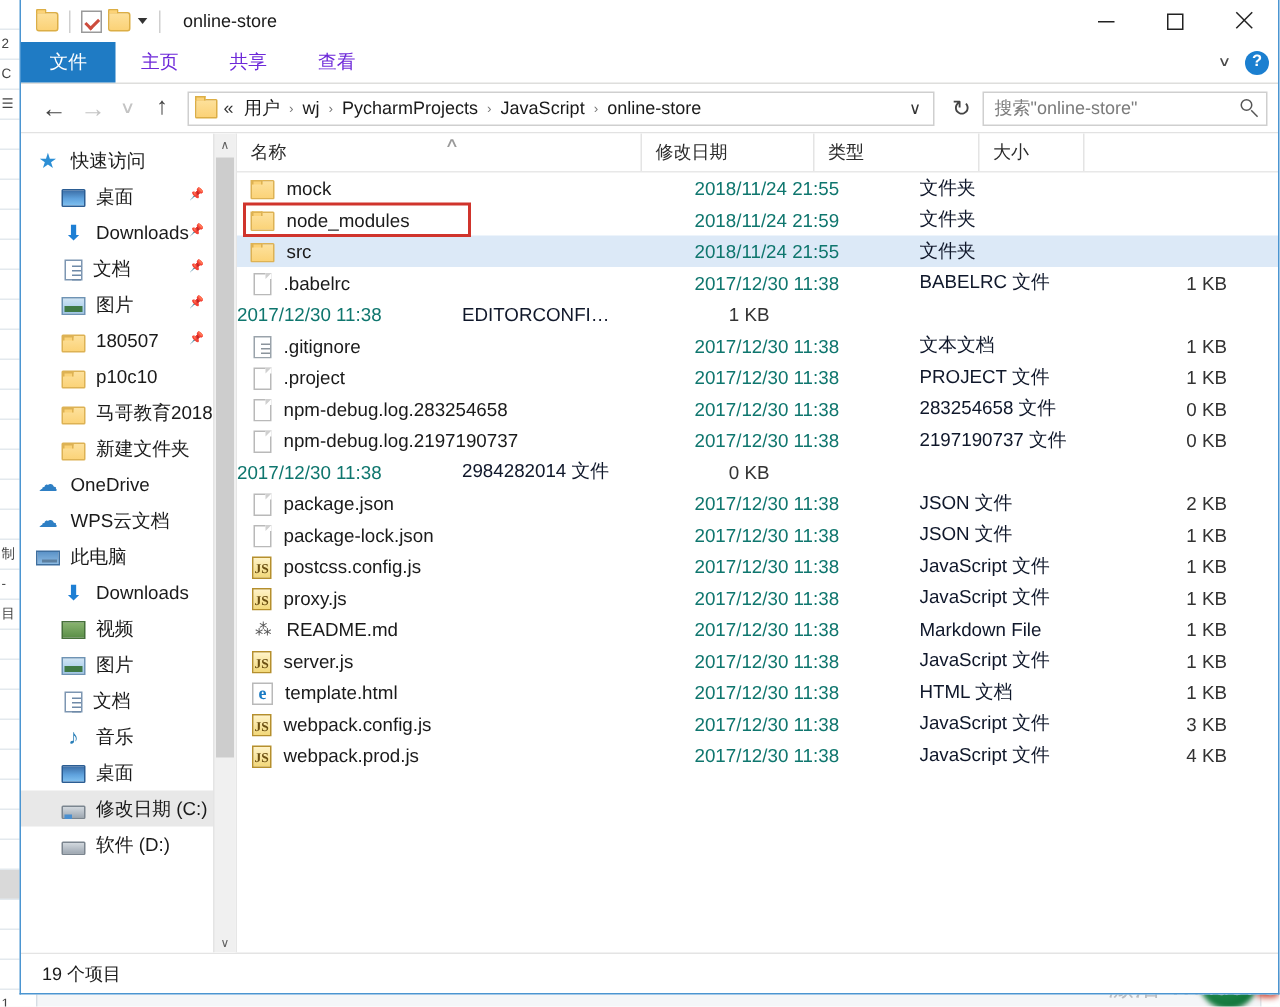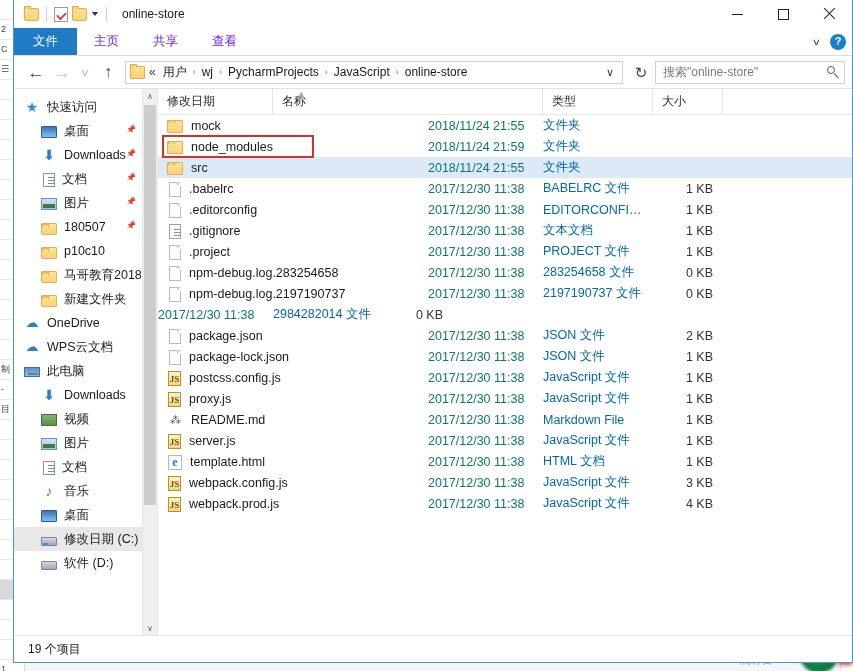--- a/index.html
+++ b/index.html
@@ -636,40 +636,41 @@
     flex: 1;
     overflow: hidden;
   }
   .row {
     height: 21px;
     display: flex;
     align-items: center;
     font-size: 12.5px;
     color: #1a1a1a;
     position: relative;
+    gap: 35px;
   }
   .row.selected { background: #dce9f7; }
   .cell-name {
     width: 270px;
     display: flex;
     align-items: center;
     padding-left: 9px;
     box-sizing: border-box;
     white-space: nowrap;
     overflow: hidden;
   }
   .cell-name .nm { margin-left: 8px; }
   .cell-date {
     width: 115px;
     color: #0f766e;
     white-space: nowrap;
   }
   .cell-type {
     width: 110px;
-    color: #0369a1;
+    color: #0f172a;
     white-space: nowrap;
     overflow: hidden;
     text-overflow: ellipsis;
     padding-right: 4px;
     box-sizing: border-box;
   }
   .cell-size {
     width: 70px;
     text-align: right;
     padding-right: 10px;
@@ -1045,22 +1046,22 @@
         </div>
       <div class="sb-vert">
         <div class="sb-arrow">∧</div>
         <div class="sb-thumb"></div>
         <div class="sb-arrow bot">∨</div>
       </div>
     </div>
 
     <div class="filelist">
       <div class="colheaders">
+        <div class="ch name">名称</div>
         <div class="ch date">修改日期</div>
-        <div class="ch name">名称</div>
         <div class="ch type">类型</div>
         <div class="ch size">大小</div>
         <div class="ch blank"></div>
         <div class="sort-caret">∧</div>
       </div>
       <div class="rows" id="fileRows" style="position: relative;">
           <div class="row">
             <div class="cell-name">
               <span class="fico fico-folder"></span>
               <span class="nm">mock</span>
@@ -1090,24 +1091,20 @@
           <div class="row">
             <div class="cell-name">
               <span class="fico fico-blank"></span>
               <span class="nm">.babelrc</span>
             </div>
             <div class="cell-date">2017/12/30 11:38</div>
             <div class="cell-type">BABELRC 文件</div>
             <div class="cell-size">1 KB</div>
           </div>
           <div class="row">
-            <div class="cell-name">
-              <span class="fico fico-blank"></span>
-              <span class="nm">.editorconfig</span>
-            </div>
             <div class="cell-date">2017/12/30 11:38</div>
             <div class="cell-type">EDITORCONFIG ...</div>
             <div class="cell-size">1 KB</div>
           </div>
           <div class="row">
             <div class="cell-name">
               <span class="fico fico-txt"></span>
               <span class="nm">.gitignore</span>
             </div>
             <div class="cell-date">2017/12/30 11:38</div>

